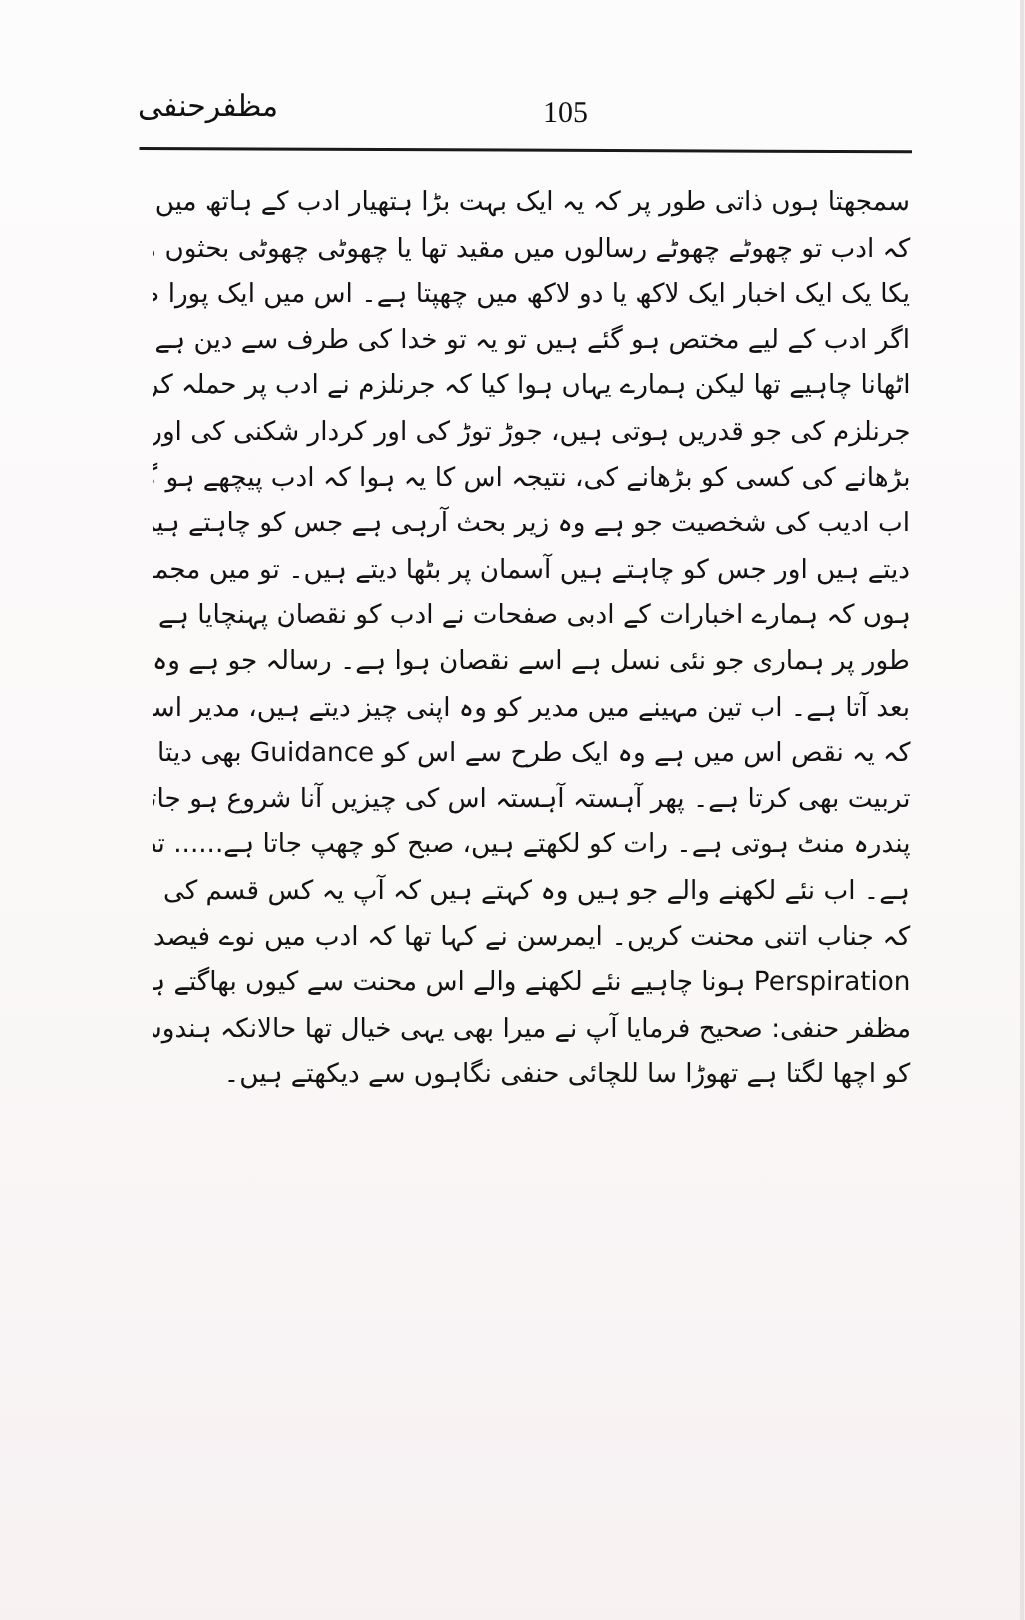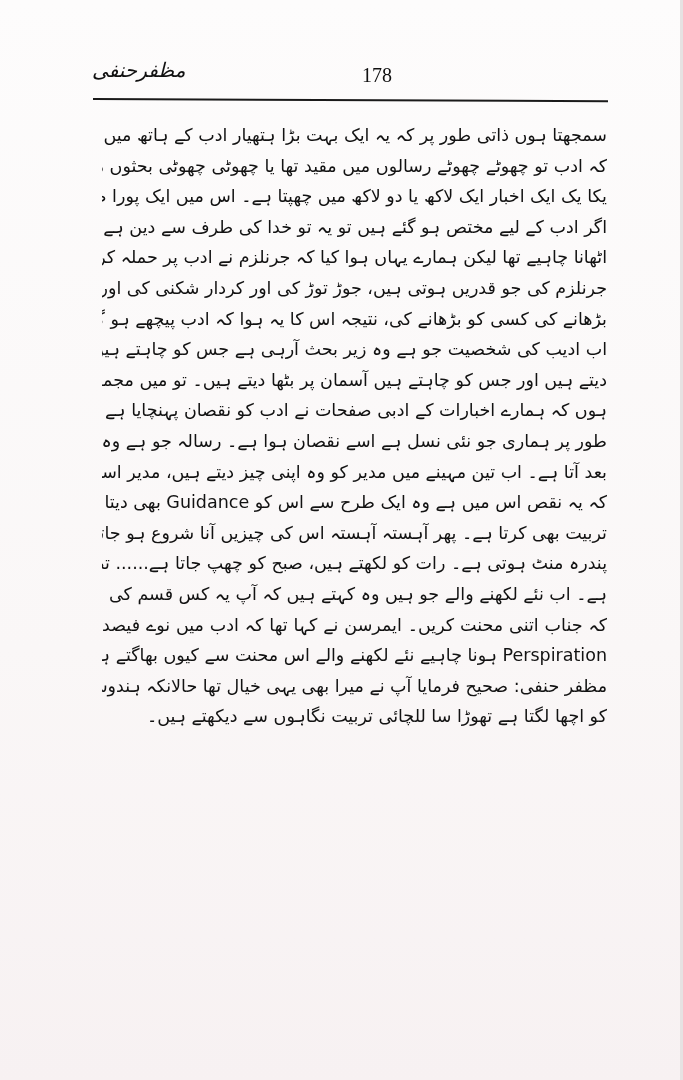--- a/index.html
+++ b/index.html
@@ -37,21 +37,20 @@
       top: 56px;
       width: 515px;
       height: 40px;
     }
     .running-head {
       position: absolute;
       left: 0;
       top: 2px;
       font-family: "DejaVu Serif", serif;
       font-size: 20px;
-      font-style: italic;
       direction: rtl;
       color: #111;
     }
     .page-number {
       position: absolute;
       left: 270px;
       top: 8px;
       font-family: "Liberation Serif", serif;
       font-size: 20px;
       color: #111;
@@ -91,21 +90,21 @@
     }
   </style>
 </head>
 <body>
 
 <div class="page">
   <div class="right-edge"></div>
 
   <div class="header">
     <span class="running-head">مظفرحنفی</span>
-    <span class="page-number">178</span>
+    <span class="page-number">105</span>
   </div>
   <div class="header-rule"></div>
 
   <div class="body-text">
     <span class="line">سمجھتا ہوں ذاتی طور پر کہ یہ ایک بہت بڑا ہتھیار ادب کے ہاتھ میں آیا تھا۔ اس لیے</span>
     <span class="line">کہ ادب تو چھوٹے چھوٹے رسالوں میں مقید تھا یا چھوٹی چھوٹی بحثوں میں تھا۔ اب</span>
     <span class="line">یکا یک ایک اخبار ایک لاکھ یا دو لاکھ میں چھپتا ہے۔ اس میں ایک پورا صفحہ یا دو صفحے</span>
     <span class="line">اگر ادب کے لیے مختص ہو گئے ہیں تو یہ تو خدا کی طرف سے دین ہے۔ اس کا فائدہ</span>
     <span class="line">اٹھانا چاہیے تھا لیکن ہمارے یہاں ہوا کیا کہ جرنلزم نے ادب پر حملہ کر دیا۔ چنانچہ</span>
     <span class="line">جرنلزم کی جو قدریں ہوتی ہیں، جوڑ توڑ کی اور کردار شکنی کی اور جناب نام کو آگے</span>
@@ -115,15 +114,15 @@
     <span class="line">ہوں کہ ہمارے اخبارات کے ادبی صفحات نے ادب کو نقصان پہنچایا ہے اور خاص</span>
     <span class="line">طور پر ہماری جو نئی نسل ہے اسے نقصان ہوا ہے۔ رسالہ جو ہے وہ تو کوئی تین مہینے کے</span>
     <span class="line">بعد آتا ہے۔ اب تین مہینے میں مدیر کو وہ اپنی چیز دیتے ہیں، مدیر اسے واپس کرتا ہے</span>
     <span class="line">کہ یہ نقص اس میں ہے وہ ایک طرح سے اس کو Guidance بھی دیتا ہے۔ اس کے</span>
     <span class="line">تربیت بھی کرتا ہے۔ پھر آہستہ آہستہ اس کی چیزیں آنا شروع ہو جاتی ہیں۔ اخبار کی عمر</span>
     <span class="line">پندرہ منٹ ہوتی ہے۔ رات کو لکھتے ہیں، صبح کو چھپ جاتا ہے...... تصویر چھپ جاتی</span>
     <span class="line">ہے۔ اب نئے لکھنے والے جو ہیں وہ کہتے ہیں کہ آپ یہ کس قسم کی باتیں کرتے ہیں</span>
     <span class="line">کہ جناب اتنی محنت کریں۔ ایمرسن نے کہا تھا کہ ادب میں نوے فیصد</span>
     <span class="line">Perspiration ہونا چاہیے نئے لکھنے والے اس محنت سے کیوں بھاگتے ہیں۔ اس کا</span>
     <span class="line">مظفر حنفی: صحیح فرمایا آپ نے میرا بھی یہی خیال تھا حالانکہ ہندوستانی ادیبوں</span>
-    <span class="line last">کو اچھا لگتا ہے تھوڑا سا للچائی تربیت نگاہوں سے دیکھتے ہیں۔</span>
+    <span class="line last">کو اچھا لگتا ہے تھوڑا سا للچائی حنفی نگاہوں سے دیکھتے ہیں۔</span>
   </div>
 </div>
 
 </body></html>

